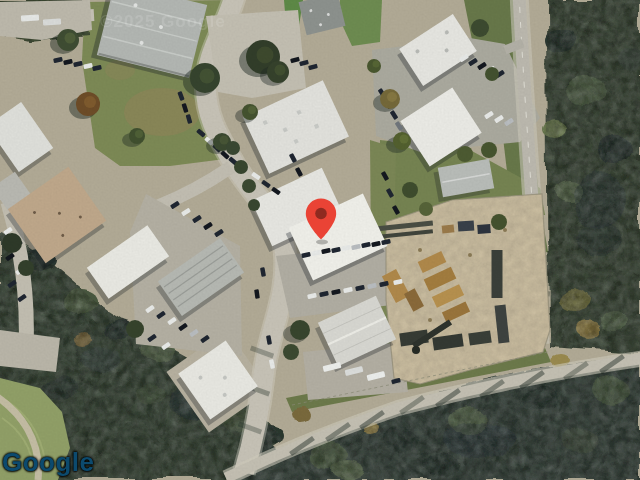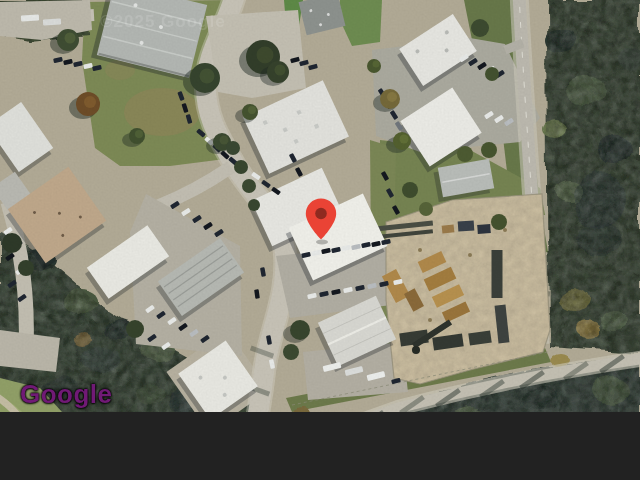--- a/index.html
+++ b/index.html
@@ -1,25 +1,25 @@
 <!DOCTYPE html>
 <html><head>
 <meta charset="utf-8">
 <style>
   html,body{margin:0;padding:0;background:#222;}
   .viewport{
-    position:relative;width:640px;height:412px;overflow:hidden;
+    position:relative;width:640px;height:480px;overflow:hidden;
     background:#b2ab96;font-family:"Liberation Sans",sans-serif;
     user-select:none;
   }
   .map-svg{position:absolute;left:0;top:0;display:block;}
   .pin{position:absolute;left:304px;top:197px;width:34px;height:44px;}
   .google-logo{
-    position:absolute;left:20px;bottom:2px;
-    color:#701a75;font-size:26px;font-weight:600;letter-spacing:.5px;
+    position:absolute;left:2px;bottom:2px;
+    color:#0c4a6e;font-size:26px;font-weight:600;letter-spacing:.5px;
     text-shadow:0 1px 2px rgba(0,0,0,.85),1px 0 2px rgba(0,0,0,.6),
                -1px 0 2px rgba(0,0,0,.6),0 -1px 2px rgba(0,0,0,.6);
     margin-top:44px;
   }
   .attribution{
     position:absolute;right:4px;bottom:4px;
     color:#fff;font-size:11px;
     text-shadow:0 0 2px #000,0 0 3px #000,0 1px 1px #000;
   }
   .watermark{

